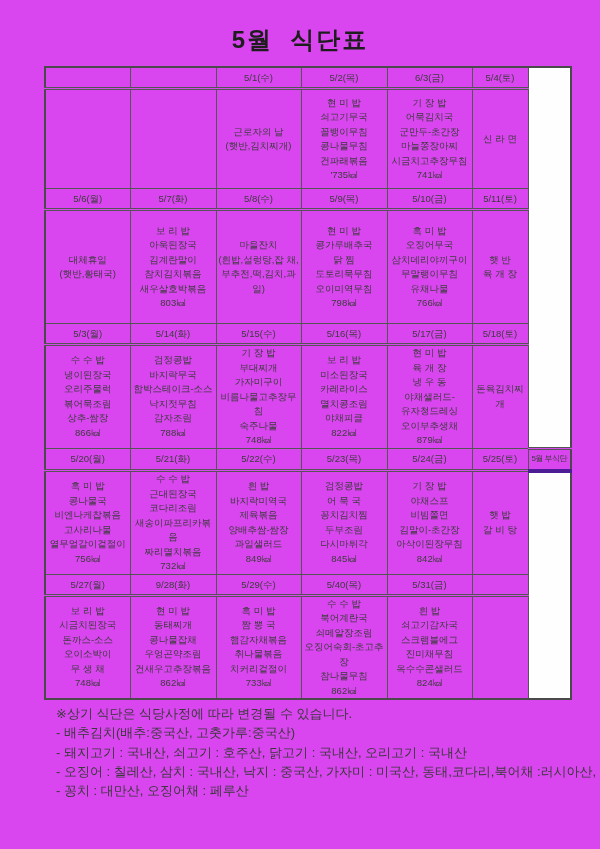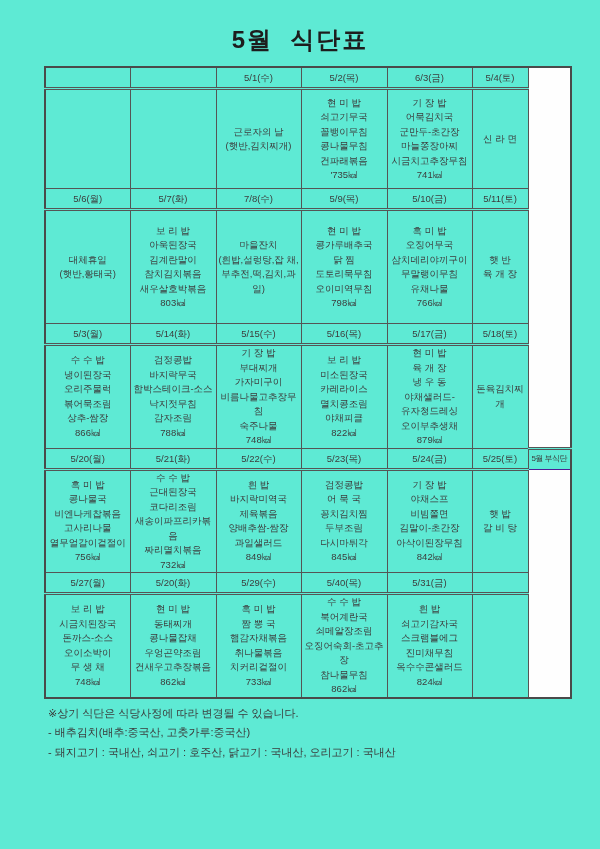--- a/index.html
+++ b/index.html
@@ -3,21 +3,21 @@
 <meta charset="utf-8">
 <style>
   html,body{margin:0;padding:0;}
   body{
     width:600px;height:849px;
     background:#ffffff;
     font-family:"Liberation Sans","DejaVu Sans",sans-serif;
     color:#3c3c3c;
     position:relative;
   }
-  .page{width:600px;height:849px;position:relative;overflow:hidden;background:#5eead4;}
+  .page{width:600px;height:849px;position:relative;overflow:hidden;background:#d946ef;}
   .title{
     position:absolute;top:24px;left:0;width:100%;
     text-align:center;
     font-size:24px;font-weight:bold;color:#1d1d1d;
     letter-spacing:2px;
     white-space:pre;
   }
   table.menu{
     position:absolute;left:44px;top:66px;
     border-collapse:collapse;table-layout:fixed;
@@ -33,29 +33,29 @@
     white-space:pre-line;
     overflow:hidden;
   }
   tr.hdr td{
     height:19px;
     border-bottom:3px double #555555;
     line-height:11px;
     font-size:9.5px;
   }
   tr.hdr td.side{
-    border-bottom:1px solid #4c1d95;
+    border-bottom:4px solid #4c1d95;
     font-size:8px;
     letter-spacing:-0.5px;
     line-height:10px;
   }
   td.sidecol{background:#fefefe;}
   .footnotes{
-    position:absolute;left:48px;top:704px;width:520px;
-    font-size:11px;line-height:19.3px;color:#3a3a3a;
+    position:absolute;left:56px;top:704px;width:520px;
+    font-size:13px;line-height:19.3px;color:#3a3a3a;
   }
   .footnotes div{white-space:pre;}
 </style>
 </head>
 <body>
 
 <div class="page">
 
   <div class="title">5월  식단표</div>
 
@@ -96,21 +96,21 @@
 군만두-초간장
 마늘쫑장아찌
 시금치고추장무침
 741㎉</td>
       <td>신 라 면</td>
     </tr>
 
     <tr class="hdr">
       <td>5/6(월)</td>
       <td>5/7(화)</td>
-      <td>7/8(수)</td>
+      <td>5/8(수)</td>
       <td>5/9(목)</td>
       <td>5/10(금)</td>
       <td>5/11(토)</td>
     </tr>
     <tr style="height:114px">
       <td>대체휴일
 (햇반,황태국)</td>
       <td>보 리 밥
 아욱된장국
 김계란말이
@@ -219,21 +219,21 @@
 김말이-초간장
 아삭이된장무침
 842㎉</td>
       <td>햇 밥
 갈 비 탕</td>
       <td class="sidecol" rowspan="3"></td>
     </tr>
 
     <tr class="hdr">
       <td>5/27(월)</td>
-      <td>5/20(화)</td>
+      <td>9/28(화)</td>
       <td>5/29(수)</td>
       <td>5/40(목)</td>
       <td>5/31(금)</td>
       <td></td>
     </tr>
     <tr style="height:96px">
       <td>보 리 밥
 시금치된장국
 돈까스-소스
 오이소박이
@@ -265,15 +265,17 @@
 824㎉</td>
       <td></td>
     </tr>
   </tbody>
     </table>
 
   <div class="footnotes">
     <div>※상기 식단은 식당사정에 따라 변경될 수 있습니다.</div>
     <div>- 배추김치(배추:중국산, 고춧가루:중국산)</div>
     <div>- 돼지고기 : 국내산, 쇠고기 : 호주산, 닭고기 : 국내산, 오리고기 : 국내산</div>
+    <div>- 오징어 : 칠레산, 삼치 : 국내산, 낙지 : 중국산, 가자미 : 미국산, 동태,코다리,북어채 :러시아산,</div>
+    <div>- 꽁치 : 대만산, 오징어채 : 페루산</div>
   </div>
 
 </div>
 
 </body></html>

